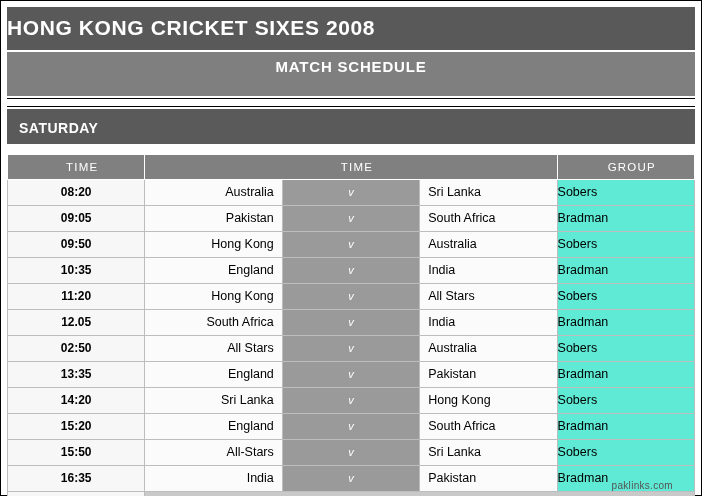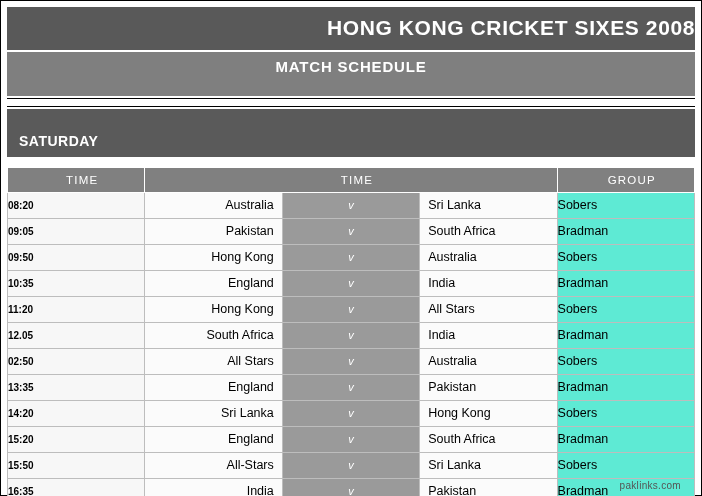--- a/index.html
+++ b/index.html
@@ -22,21 +22,21 @@
     background: #ffffff;
     padding: 6px 6px 0 6px;
   }
   .band {
     box-sizing: border-box;
     width: 100%;
   }
   .title-band {
     background: #595959;
     color: #ffffff;
-    text-align: right;
+    text-align: left;
     font-size: 21px;
     font-weight: bold;
     letter-spacing: 0.6px;
     padding: 9px 0 10px 0;
     border-bottom: 2px solid #ffffff;
   }
   .subtitle-band {
     background: #7f7f7f;
     color: #ffffff;
     text-align: center;
@@ -51,21 +51,21 @@
     border-top: 1px solid #000000;
     border-bottom: 1px solid #000000;
     box-sizing: border-box;
     margin-top: 2px;
   }
   .day-band {
     background: #5a5a5a;
     color: #ffffff;
     font-size: 14px;
     font-weight: bold;
-    padding: 24px 12px 8px 12px;
+    padding: 11px 12px 8px 12px;
     display: flex;
     justify-content: space-between;
     align-items: center;
     margin-top: 2px;
     letter-spacing: 0.5px;
   }
   .spacer-white {
     height: 10px;
     background: #ffffff;
   }
@@ -84,22 +84,23 @@
     padding: 6px 0 6px 12px;
     border: 1px solid #ffffff;
   }
   table.sched td {
     border: 1px solid #bdbdbd;
     padding: 4px 0 5px 0;
     height: 16px;
   }
   .c-time {
     width: 92px;
-    font-weight: bold;
-    font-size: 10px;
+    text-align: center;
+    font-weight: bold;
+    font-size: 12px;
     background: #f7f7f7;
     color: #000000;
   }
   .c-team-a {
     width: 205px;
     text-align: right;
     padding-right: 8px !important;
     background: #fbfbfb;
   }
   .c-v {
@@ -121,21 +122,21 @@
     background: #5eead4;
   }
   .c-close {
     text-align: center;
     font-style: italic;
     background: #c9c9c9;
     font-size: 13px;
   }
   .footer {
     position: absolute;
-    right: 20px;
+    right: 28px;
     bottom: 4px;
     font-size: 10px;
     color: #555555;
     letter-spacing: 0.3px;
   }
 </style>
 </head>
 <body>
 
 <div class="page">

